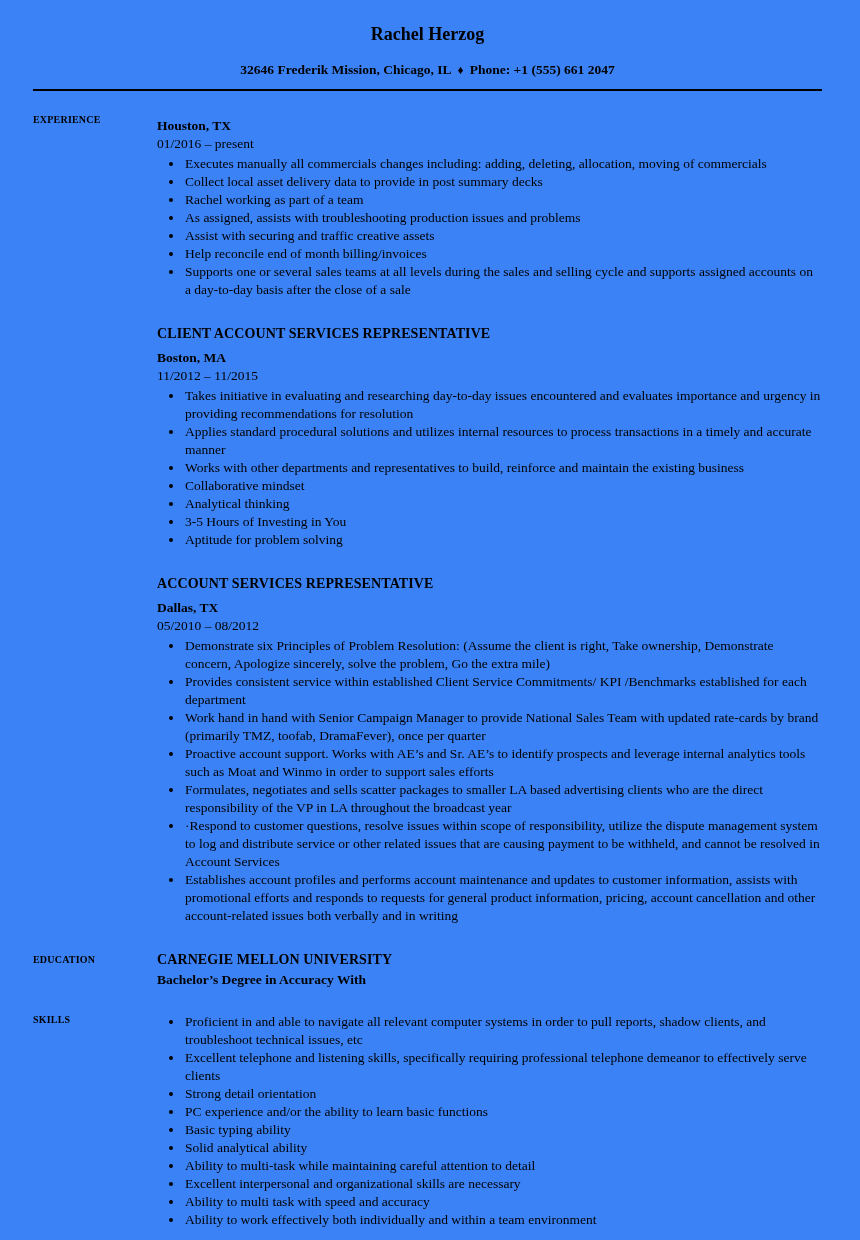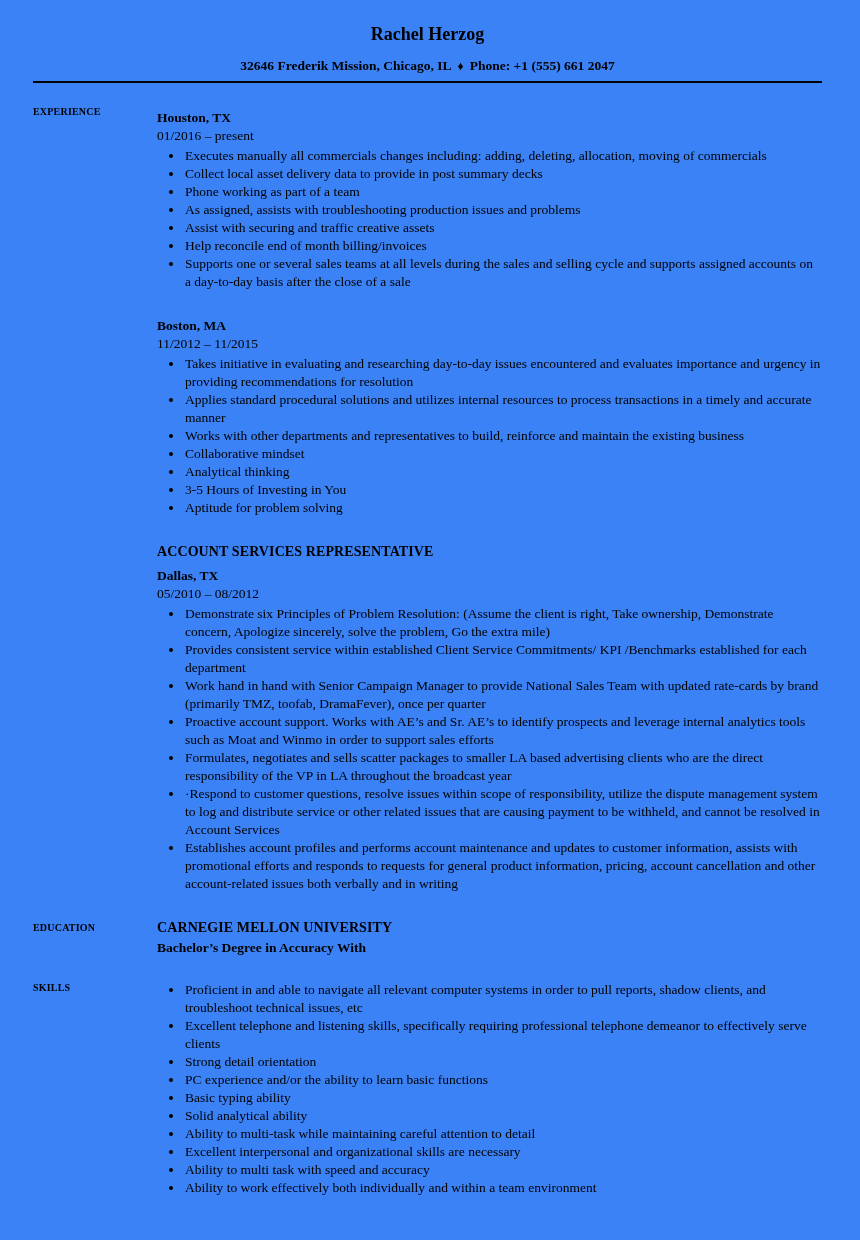--- a/index.html
+++ b/index.html
@@ -24,21 +24,21 @@
   .person-name {
     font-size: 18px;
     font-weight: 700;
     margin: 0;
     line-height: 21px;
   }
   .contact-line {
     margin-top: 12px;
     font-size: 13.5px;
     font-weight: 700;
-    line-height: 18px;
+    line-height: 26px;
   }
   .contact-line .sep { padding: 0 6px; font-size: 12px; }
   .rule {
     border: none;
     border-top: 2px solid #000000;
     margin: 6px 0 0 0;
   }
   .section {
     display: grid;
     grid-template-columns: 124px 1fr;
@@ -105,29 +105,30 @@
   <div class="section">
     <div class="section-label">EXPERIENCE</div>
     <div class="section-content">
 
       <div class="job">
         <div class="job-location">Houston, TX</div>
         <div class="job-dates">01/2016 – present</div>
         <ul class="bullets">
             <li>Executes manually all commercials changes including: adding, deleting, allocation, moving of commercials</li>
             <li>Collect local asset delivery data to provide in post summary decks</li>
-            <li>Phone working as part of a team</li>
+            <li>Rachel working as part of a team</li>
             <li>As assigned, assists with troubleshooting production issues and problems</li>
             <li>Assist with securing and traffic creative assets</li>
             <li>Help reconcile end of month billing/invoices</li>
             <li>Supports one or several sales teams at all levels during the sales and selling cycle and supports assigned accounts on a day-to-day basis after the close of a sale</li>
           </ul>
       </div>
 
       <div class="job">
+        <h2 class="job-title">CLIENT ACCOUNT SERVICES REPRESENTATIVE</h2>
         <div class="job-location">Boston, MA</div>
         <div class="job-dates">11/2012 – 11/2015</div>
         <ul class="bullets">
             <li>Takes initiative in evaluating and researching day-to-day issues encountered and evaluates importance and urgency in providing recommendations for resolution</li>
             <li>Applies standard procedural solutions and utilizes internal resources to process transactions in a timely and accurate manner</li>
             <li>Works with other departments and representatives to build, reinforce and maintain the existing business</li>
             <li>Collaborative mindset</li>
             <li>Analytical thinking</li>
             <li>3-5 Hours of Investing in You</li>
             <li>Aptitude for problem solving</li>

